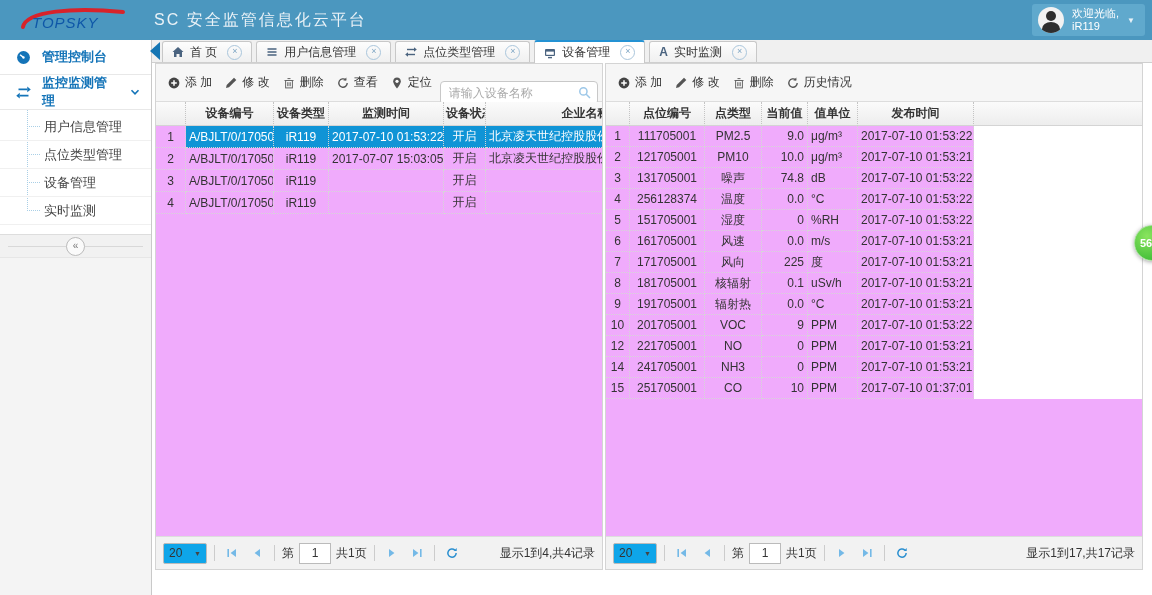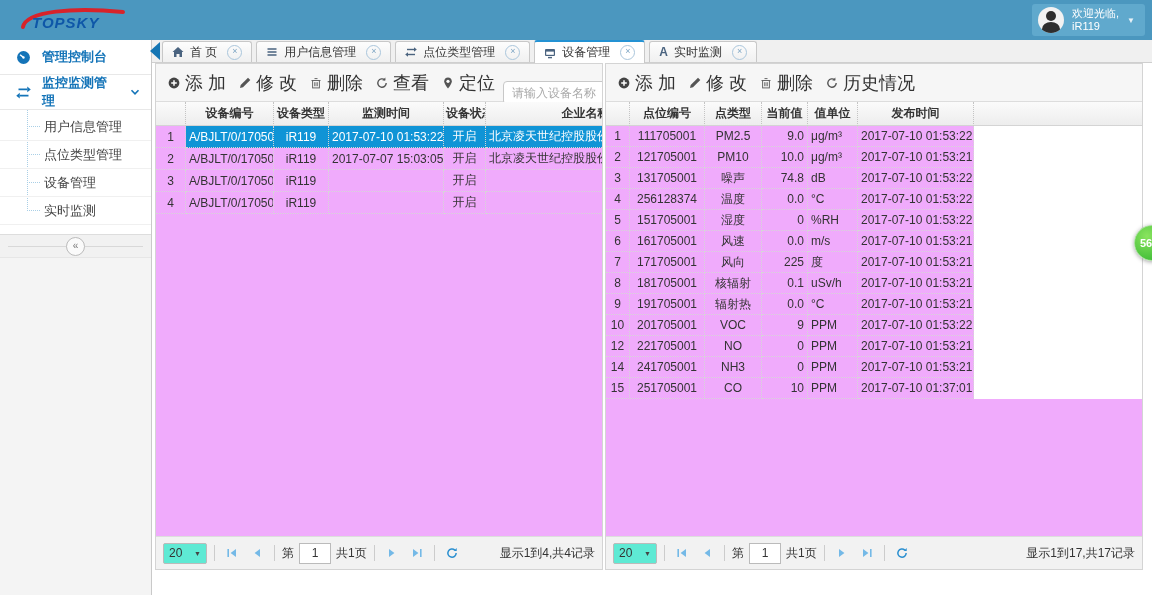--- a/index.html
+++ b/index.html
@@ -3,21 +3,21 @@
 <meta charset="utf-8">
 <style>
   html,body{margin:0;padding:0;background:#fff;}
   body{font-family:"Liberation Sans","DejaVu Sans",sans-serif;}
   .page{position:relative;width:1152px;height:595px;overflow:hidden;background:#fff;}
 
   
   .topbar{height:40px;background:#4b97bf;position:relative;display:flex;align-items:center;}
   .logo{position:relative;width:112px;height:32px;margin-left:16px;flex:none;cursor:pointer;}
   .logo svg{position:absolute;left:0;top:0;}
-  .logo-text{position:absolute;left:16px;top:10px;font-style:italic;font-weight:700;font-size:15px;color:#0e57a8;letter-spacing:1px;}
+  .logo-text{position:absolute;left:16px;top:10px;font-style:italic;font-weight:400;font-size:15px;color:#0e57a8;letter-spacing:1px;}
   .page-title{margin-left:26px;color:#eaf2f7;font-size:16px;letter-spacing:2px;}
   .userbox{position:absolute;right:7px;top:4px;height:32px;background:#60a9cd;border-radius:3px;display:flex;align-items:center;padding:0 10px 0 6px;gap:8px;cursor:pointer;}
   .avatar{width:26px;height:26px;border-radius:50%;background:#f2f2f2;position:relative;overflow:hidden;flex:none;}
   .avatar::before{content:"";position:absolute;left:8px;top:4px;width:10px;height:10px;border-radius:50%;background:#2e2e2e;}
   .avatar::after{content:"";position:absolute;left:4px;top:15px;width:18px;height:14px;border-radius:50% 50% 0 0;background:#2e2e2e;}
   .welcome{color:#fff;font-size:11px;line-height:13px;white-space:pre-line;}
   .ucaret{color:#e8f2f8;font-size:8px;}
 
   .body{position:relative;height:555px;}
 
@@ -49,21 +49,21 @@
   .fontA{font-weight:900;font-size:12px;color:#4a637f;}
   .tclose{width:13px;height:13px;border:1px solid #aac6dc;border-radius:50%;color:#7fa6c4;font-size:9px;line-height:11px;text-align:center;margin-left:4px;cursor:pointer;}
 
   
   .panels{position:absolute;left:3px;right:9px;top:23px;height:507px;display:flex;gap:2px;}
   .panel{border:1px solid #d4d4d4;background:#fff;display:flex;flex-direction:column;overflow:hidden;box-sizing:border-box;}
   .panel.left{width:448px;flex:none;}
   .panel.right{flex:1;}
   .toolbar{height:37px;flex:none;background:#f6f6f6;border-bottom:1px solid #ddd;display:flex;align-items:center;padding:0 8px;gap:4px;}
   .tbtns{display:flex;align-items:center;gap:5px;}
-  .tbtn{display:flex;align-items:center;gap:5px;padding:3px 4px;color:#333;font-size:18px;border-radius:3px;cursor:pointer;white-space:nowrap;}
+  .tbtn{display:flex;align-items:center;gap:5px;padding:3px 4px;color:#333;font-size:12px;border-radius:3px;cursor:pointer;white-space:nowrap;}
   .tbtn .icon{display:inline-flex;}
   .tbtn .icon svg{width:12px;height:12px;}
   .searchbox{margin-left:auto;display:flex;align-items:center;width:158px;height:24px;background:#fff;border:1px solid #c8c8c8;border-radius:4px;padding:0 6px;box-sizing:border-box;margin-top:20px;}
   .searchbox input{flex:1;border:none;outline:none;font-size:12px;color:#333;background:transparent;min-width:0;font-family:inherit;}
   .searchbox input::placeholder{color:#a9a9a9;}
   .sicon{display:inline-flex;cursor:pointer;}
   .sicon svg{width:13px;height:13px;}
 
   .grid{flex:1;overflow:hidden;background:#f0abfc;}
   table.grid-table{border-collapse:separate;border-spacing:0;table-layout:fixed;font-size:12px;color:#333;}
@@ -76,21 +76,21 @@
   .al-l{text-align:left;padding-left:5px;}
   th.filler{border-right:none;}
   td.filler{border-right:none;border-bottom:none;background:#fff;}
   tr.selected td:not(.rn):not(.filler){background:#1094d6;color:#fff;}
   tr.hl td:not(.filler){background:#eaeaea;}
   tr.hl td:not(.rn):not(.filler){color:#0d70b8;}
   tbody tr{cursor:pointer;}
 
   
   .pager{height:32px;flex:none;border-top:1px solid #ddd;background:#f2f2f2;display:flex;align-items:center;padding:0 7px;gap:5px;font-size:12px;color:#333;}
-  .pgsel{width:44px;height:21px;border:1px solid #bbb;background:#5eead4;border-radius:2px;display:flex;align-items:center;justify-content:space-between;padding:0 5px;box-sizing:border-box;cursor:pointer;}
+  .pgsel{width:44px;height:21px;border:1px solid #bbb;background:#0ea5e9;border-radius:2px;display:flex;align-items:center;justify-content:space-between;padding:0 5px;box-sizing:border-box;cursor:pointer;}
   .pgsel .caret{font-size:7px;color:#444;}
   .vsep{width:1px;height:16px;background:#ccc;margin:0 2px;}
   .pgbtn{width:20px;height:20px;display:inline-flex;align-items:center;justify-content:center;cursor:pointer;}
   .pgbtn svg{width:12px;height:12px;}
   .pginput{width:26px;height:17px;border:1px solid #bbb;text-align:center;font-size:12px;font-family:inherit;color:#333;}
   .pginfo{margin-left:auto;color:#333;}
 
   
   .float-badge{position:absolute;left:1134px;top:225px;width:36px;height:36px;border-radius:50%;background:radial-gradient(circle at 35% 30%,#8ae45f,#2db32d);border:1px solid #a6dd9c;box-shadow:0 1px 4px rgba(0,0,0,.35);color:#fff;font-size:11px;font-weight:700;display:flex;align-items:center;padding-left:5px;box-sizing:border-box;z-index:9;cursor:pointer;}
 </style>
@@ -99,20 +99,21 @@
 
 <div class="page">
 
   <header class="topbar">
     <div class="logo">
       <svg width="112" height="32" viewBox="0 0 112 32">
         <path d="M7 23 C10 7 58 3 107 8" stroke="#d8232a" stroke-width="4" fill="none" stroke-linecap="round"></path>
       </svg>
       <span class="logo-text">TOPSKY</span>
     </div>
+    <div class="page-title">SC 安全监管信息化云平台</div>
     <div class="userbox">
       <span class="avatar"></span>
       <span class="welcome"><span>欢迎光临,</span><br><span>iR119</span></span>
       <span class="ucaret">▼</span>
     </div>
   </header>
 
   <div class="body">
 
     <aside class="sidebar">

